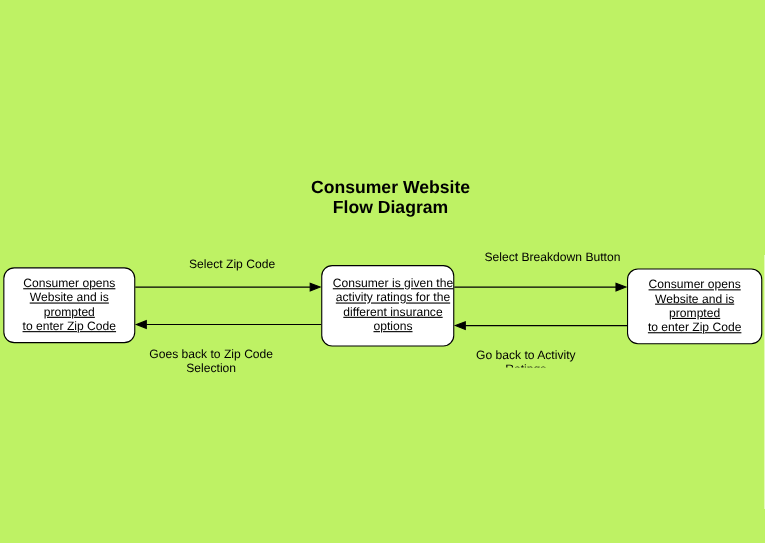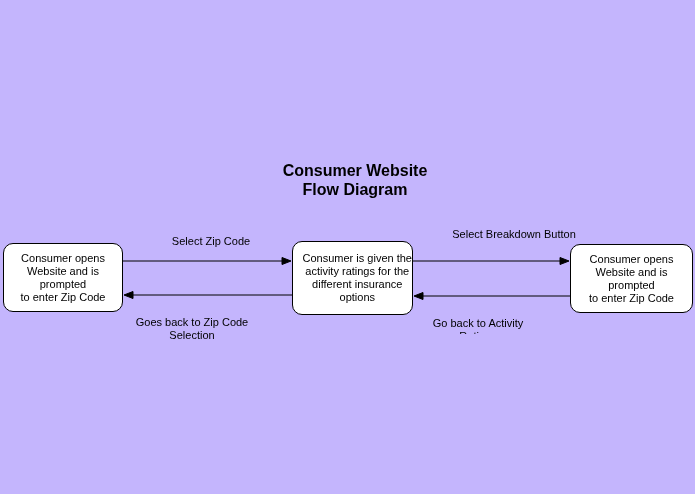--- a/index.html
+++ b/index.html
@@ -4,21 +4,21 @@
 <style>
   html, body {
     margin: 0;
     padding: 0;
     background: #ffffff;
   }
   .canvas {
     position: relative;
     width: 695px;
     height: 494px;
-    background: #c4b5fd;
+    background: #bef264;
     overflow: hidden;
     font-family: "Liberation Sans", "DejaVu Sans", sans-serif;
     color: #000000;
   }
   .diagram-title {
     position: absolute;
     left: 255px;
     top: 161px;
     width: 200px;
     text-align: center;
@@ -33,35 +33,36 @@
     box-sizing: border-box;
     border: 1px solid #000000;
     border-radius: 10px;
     background: #ffffff;
     display: flex;
     align-items: center;
     justify-content: center;
     text-align: center;
     font-size: 11px;
     line-height: 13px;
+    text-decoration: underline;
   }
   .node span { white-space: pre-line; }
   .node-left   { left: 3px;   top: 243px; width: 120px; height: 69px; }
   .node-middle { left: 292px; top: 241px; width: 121px; height: 74px; justify-content: flex-end; }
   .node-right  { left: 570px; top: 244px; width: 123px; height: 69px; }
   .edge-label {
     position: absolute;
     text-align: center;
     font-size: 11px;
     line-height: 13px;
     white-space: pre-line;
     color: #000000;
   }
   .label-enters-zip      { left: 140px; top: 235px; width: 142px; }
-  .label-select-breakdown{ left: 442px; top: 228px; width: 144px; }
+  .label-select-breakdown{ left: 420px; top: 228px; width: 144px; text-align: right; }
   .label-goes-back-zip   { left: 112px; top: 316px; width: 160px; }
   .label-go-back-activity{ left: 408px; top: 317px; width: 140px; height: 17px; overflow: hidden; }
   .arrows-layer {
     position: absolute;
     left: 0; top: 0;
     pointer-events: none;
   }
   .arrows-layer line { stroke: #000000; stroke-width: 1; }
   .arrows-layer polygon { fill: #000000; stroke: #000000; }
 </style>

